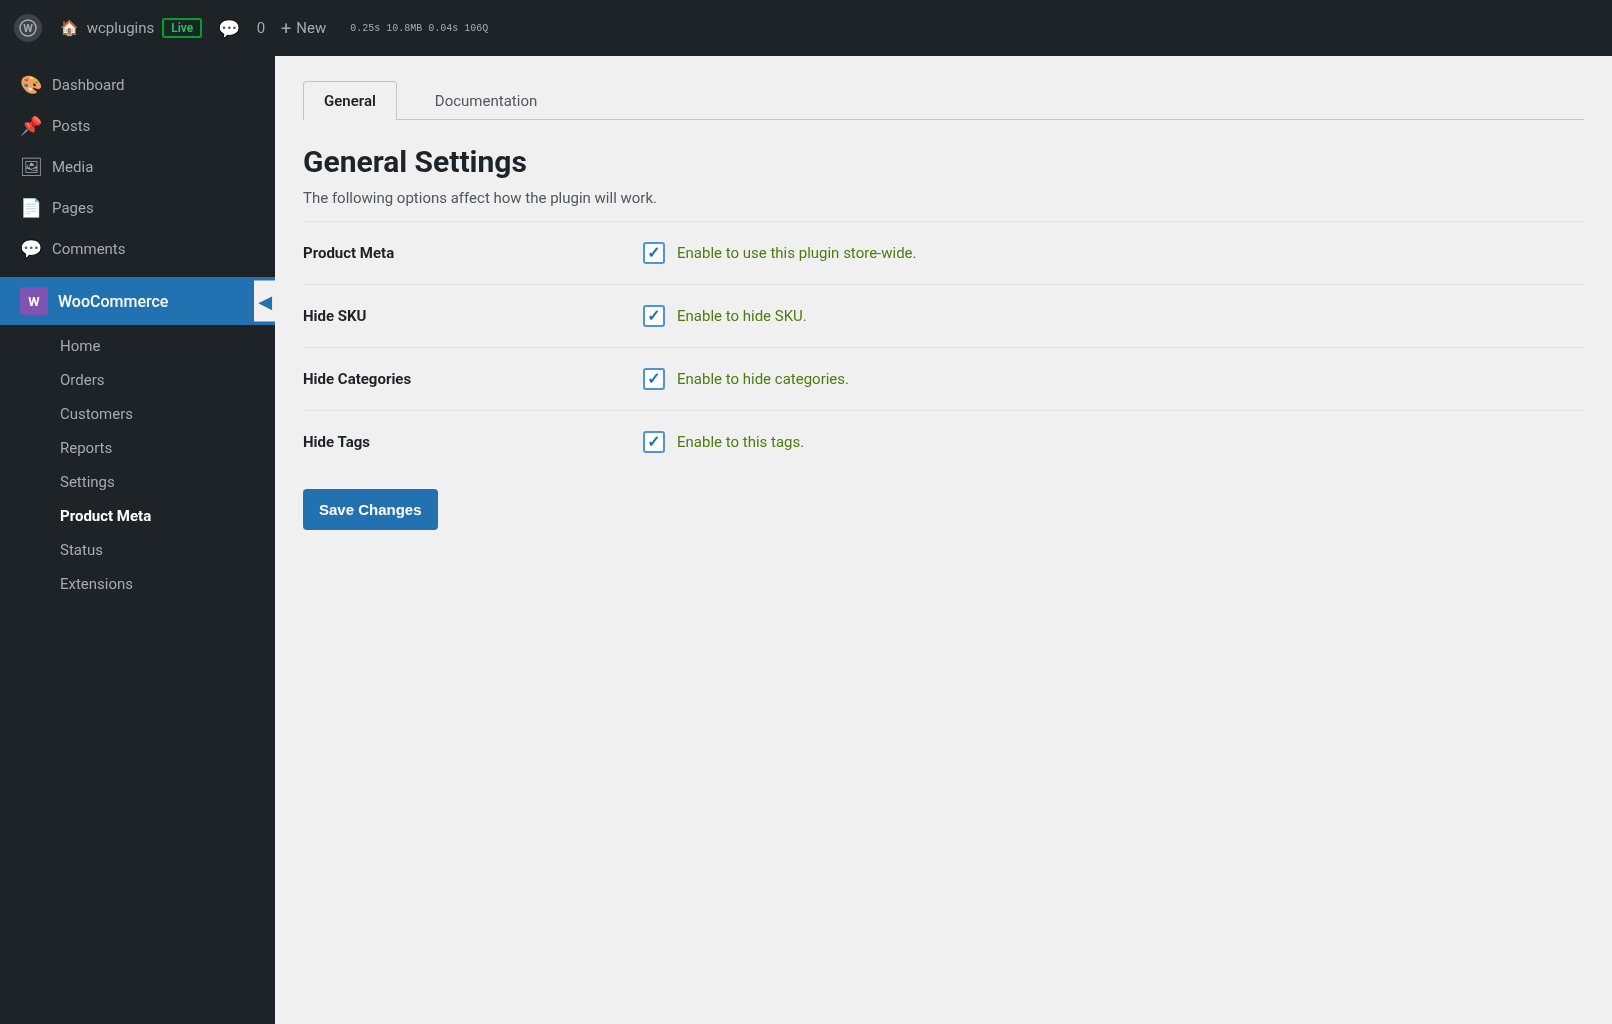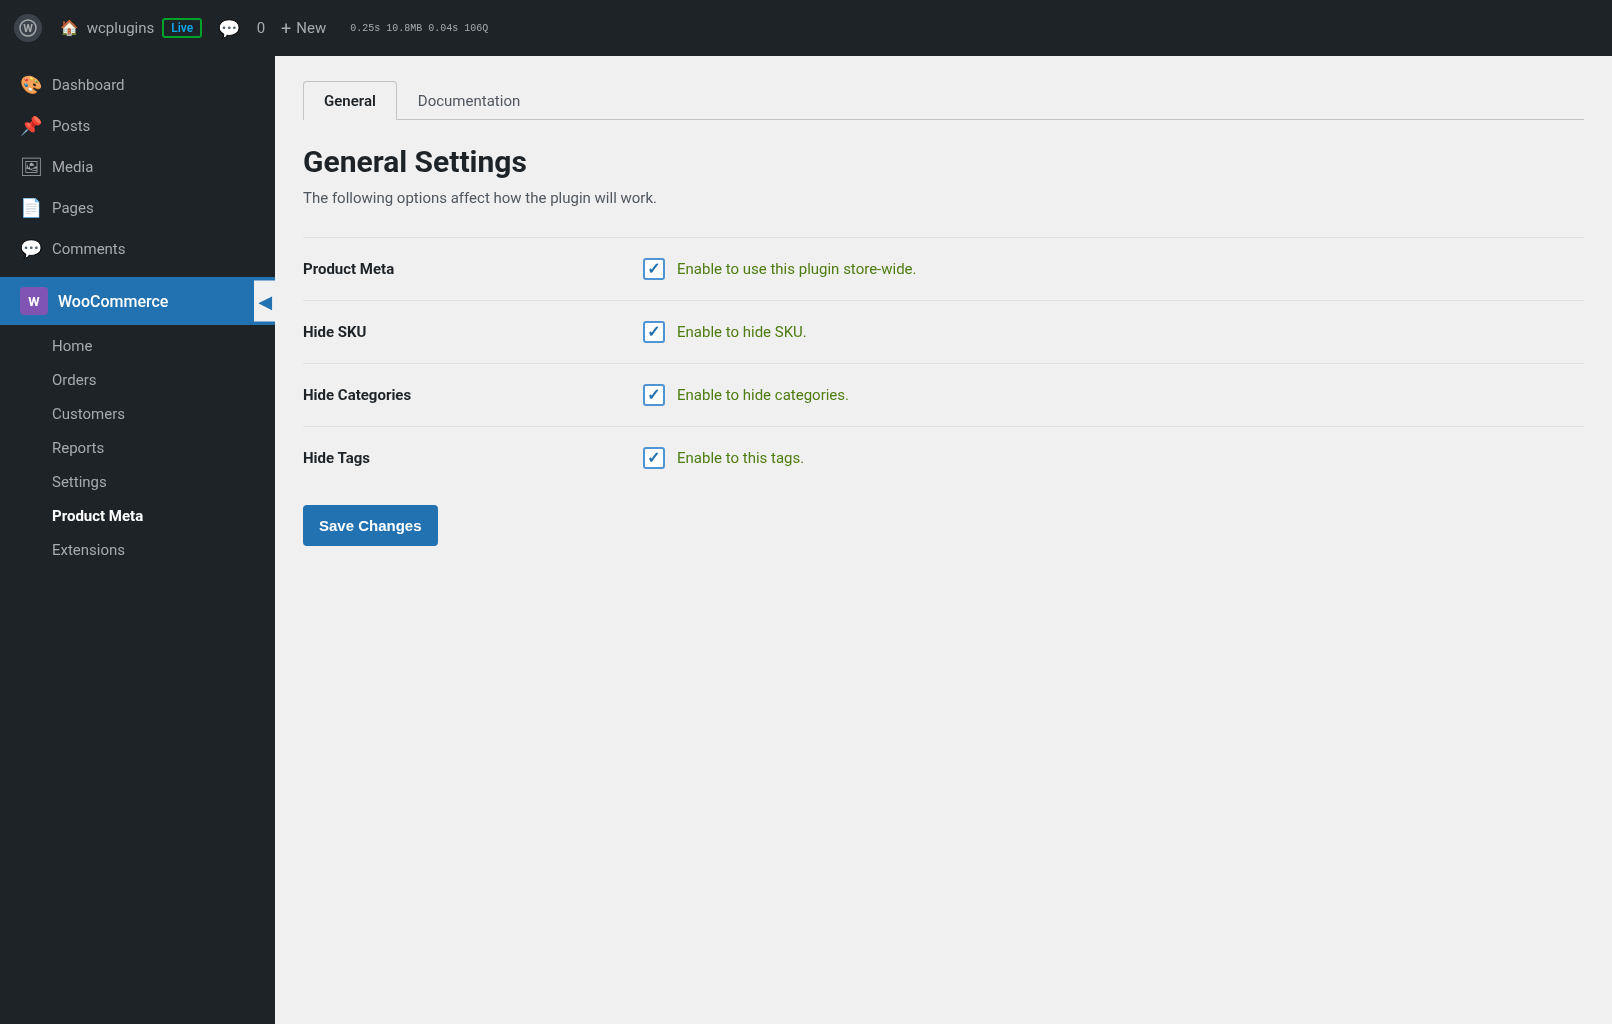--- a/index.html
+++ b/index.html
@@ -27,21 +27,21 @@
       display: flex; align-items: center; justify-content: center;
       color: #a7aaad; font-size: 18px; font-weight: bold;
     }
     .adminbar-site {
       display: flex; align-items: center; gap: 8px;
       color: #a7aaad; font-size: 15px;
     }
     .adminbar-live-badge {
       background: transparent;
       border: 2px solid #00a32a;
-      color: #0ea5e9;
+      color: #22c55e;
       font-size: 12px;
       font-weight: 600;
       padding: 1px 7px;
       border-radius: 3px;
     }
     .adminbar-new { display: flex; align-items: center; gap: 5px; color: #a7aaad; font-size: 15px; }
     .adminbar-plus { font-size: 18px; }
     .adminbar-stats { color: #a7aaad; font-size: 10px; margin-left: 8px; font-family: Liberation Mono, monospace; }
 
     
@@ -98,21 +98,21 @@
       background: #f0f0f1;
       padding: 10px 4px;
     }
     .woo-icon-box {
       background: #7f54b3;
       border-radius: 4px;
       width: 28px; height: 28px;
       display: flex; align-items: center; justify-content: center;
       color: #fff; font-size: 13px; font-weight: bold;
     }
-    .woo-submenu { padding: 4px 0; }
+    .woo-submenu { padding: 4px 8px; }
     .woo-submenu-item {
       padding: 8px 16px 8px 52px;
       color: #a7aaad;
       font-size: 15px;
       cursor: pointer;
     }
     .woo-submenu-item.active-sub { color: #fff; font-weight: 700; }
 
     
     #content {
@@ -120,20 +120,21 @@
       background: #f0f0f1;
       overflow-y: auto;
       padding: 24px 28px;
     }
 
     
     .tabs-container {
       display: flex;
       border-bottom: 1px solid #c3c4c7;
       margin-bottom: 24px;
+      gap: 17px;
     }
     .tab {
       padding: 10px 20px;
       font-size: 15px;
       cursor: pointer;
       border: 1px solid transparent;
       border-bottom: none;
       border-radius: 4px 4px 0 0;
       background: transparent;
       color: #50575e;
@@ -154,21 +155,21 @@
     }
     .settings-title {
       font-size: 30px;
       font-weight: 700;
       color: #1d2327;
       margin-bottom: 10px;
     }
     .settings-description {
       color: #50575e;
       font-size: 15px;
-      margin-bottom: 30px;
+      margin-bottom: 14px;
     }
 
     
     .setting-row {
       display: flex;
       align-items: flex-start;
       padding: 20px 0;
       border-top: 1px solid #e0e0e0;
     }
     .setting-label {
@@ -282,20 +283,21 @@
     </div>
 
     <div class="woo-submenu">
 
     <div class="woo-submenu-item">Home</div>
         <div class="woo-submenu-item">Orders</div>
         <div class="woo-submenu-item">Customers</div>
         <div class="woo-submenu-item">Reports</div>
         <div class="woo-submenu-item">Settings</div>
         <div class="woo-submenu-item active-sub">Product Meta</div>
+        <div class="woo-submenu-item">Status</div>
         <div class="woo-submenu-item">Extensions</div>
       </div>
   </nav>
 
   <main id="content">
 
     <div class="tabs-container">
 
     <div class="tab active">General</div>
         <div class="tab">Documentation</div>

